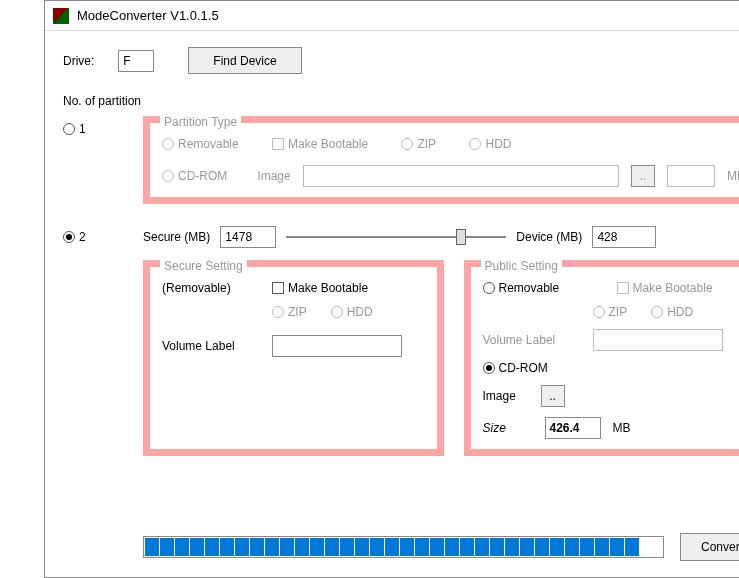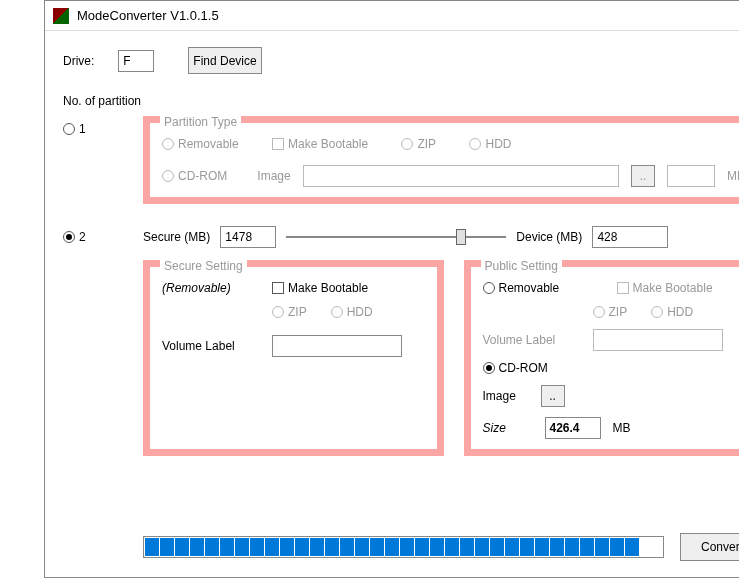--- a/index.html
+++ b/index.html
@@ -6,21 +6,21 @@
 body { margin: 0; background: #fff; user-select: none; }
 .window { width: 739px; height: 578px; border: 1px solid #888; background: #fff; position: relative; margin-left: 44px; }
 .titlebar { height: 30px; display: flex; align-items: center; padding: 0 6px 0 8px; border-bottom: 1px solid #ddd; }
 .titlebar .icon { width: 16px; height: 16px; background: linear-gradient(135deg,#8b0000 0 50%,#006400 50% 100%); margin-right: 8px; }
 .titlebar .title { flex: 1; font-size: 13px; }
 .titlebar .close { width: 40px; height: 28px; display:flex; align-items:center; justify-content:center; font-size: 15px; font-family: Arial; }
 .body { padding: 16px 18px 14px 18px; position: relative; height: calc(100% - 30px); }
 .row { display:flex; align-items:center; }
 .label { }
 .input { border:1px solid #888; background:#fff; height:22px; padding:0 4px; display:inline-flex; align-items:center; }
-.button { border:1px solid #888; background:#efefef; height:27px; padding:0 4px; display:inline-flex; align-items:center; cursor:pointer; }
+.button { border:1px solid #888; background:#efefef; height:27px; padding:0 24px; display:inline-flex; align-items:center; cursor:pointer; }
 .radio, .check { width:12px; height:12px; border:1px solid #555; display:inline-block; vertical-align:middle; margin-right:4px; position:relative; }
 .radio { border-radius:50%; }
 .radio.sel::after { content:""; position:absolute; width:6px; height:6px; background:#000; border-radius:50%; top:2px; left:2px; }
 .check { }
 .disabled, .disabled * { color:#999 !important; }
 .disabled .radio, .disabled .check, .disabled .input { border-color:#bbb !important; }
 .groupbox { border:7px solid #fca5a5; position:relative; padding:14px 12px 10px 12px; }
 .groupbox > legend { position:absolute; top:-8px; left:10px; background:#fff; padding:0 4px; font-size:12px; }
 .slider { position:relative; height:22px; width:220px; }
 .slider .track { position:absolute; top:10px; left:0; right:0; height:2px; background:#888; }
@@ -107,30 +107,30 @@
         <span>2</span>
       </div>
       <div class="row" style="flex:1; gap:10px;">
         <span>Secure (MB)</span>
         <span class="input" style="width:56px;">1478</span>
         <div class="slider">
           <div class="track"></div>
           <div class="thumb" style="left:170px;"></div>
         </div>
         <span>Device (MB)</span>
-        <span class="input" style="width:76px;text-align:center;">428</span>
+        <span class="input" style="width:64px;text-align:center;">428</span>
       </div>
     </div>
 
     <div class="twoCol" style="margin-left:80px;">
 
       <div class="groupbox">
         <legend class="disabled">Secure Setting</legend>
         <div class="setting-row">
-          <span style="width:110px;font-style:italic;">(Removable)</span>
+          <span style="width:110px;">(Removable)</span>
           <span class="opt">
               <span class="check"></span>
               <span>Make Bootable</span>
             </span>
         </div>
         <div class="setting-row disabled">
           <span style="width:110px;"></span>
           <span class="opt">
               <span class="radio"></span>
               <span>ZIP</span>

